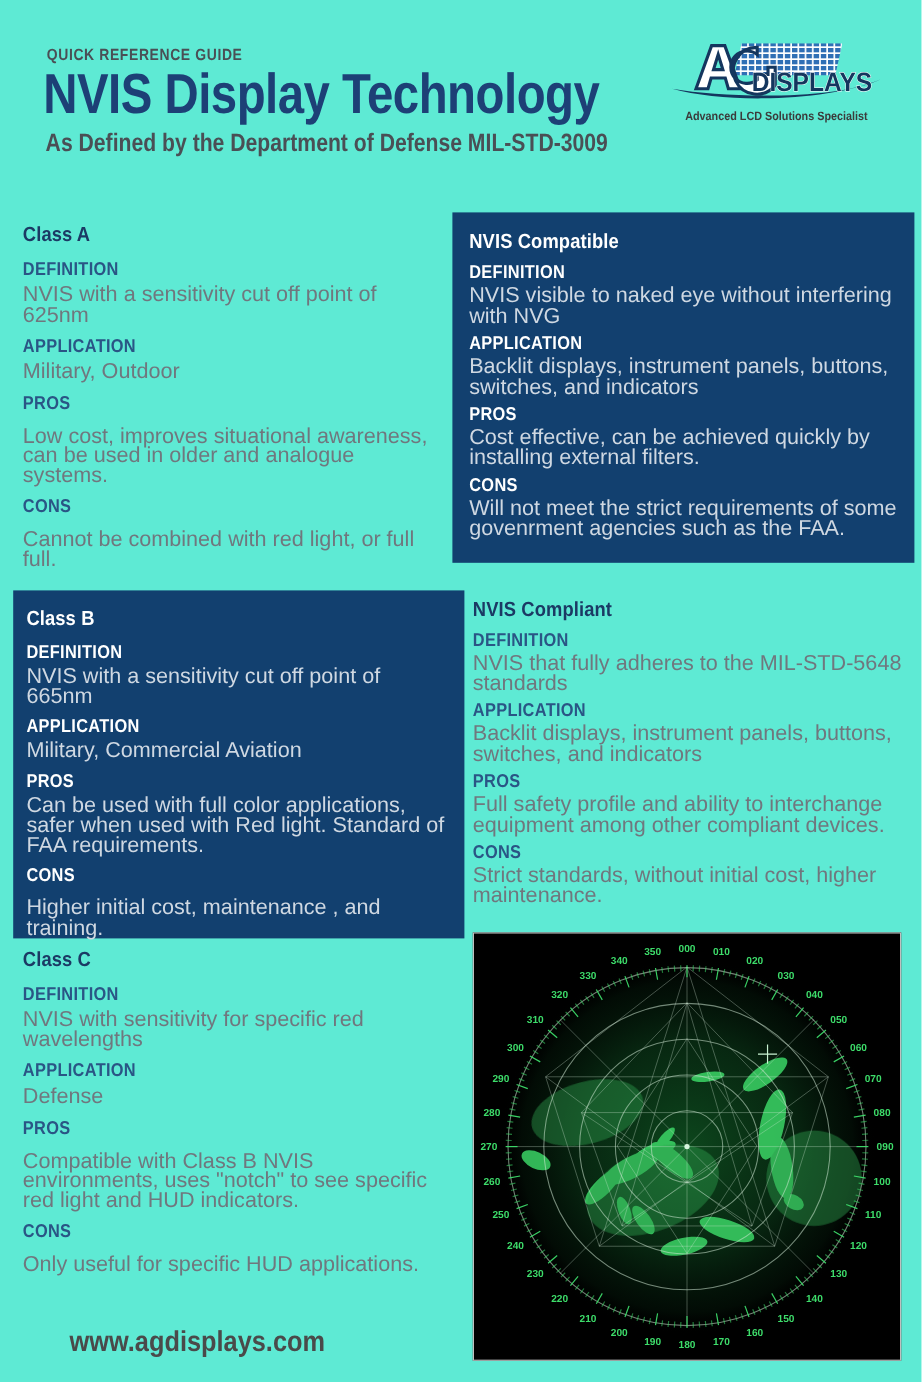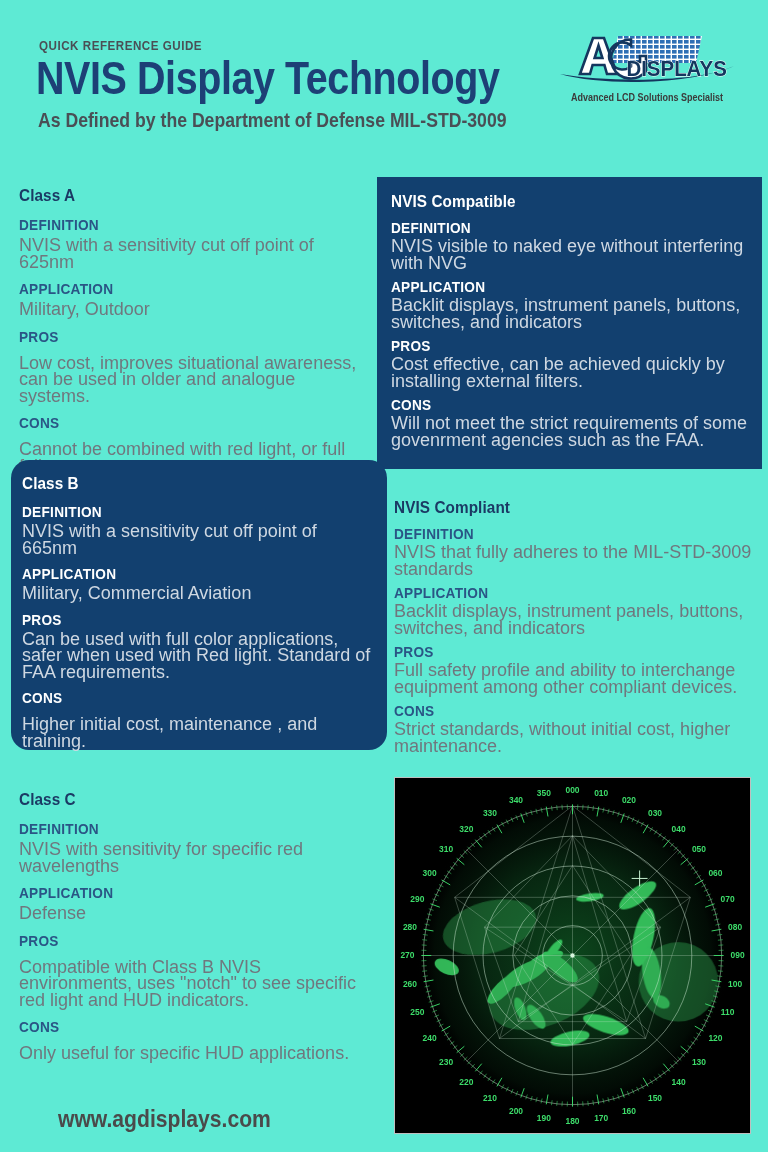--- a/index.html
+++ b/index.html
@@ -237,21 +237,21 @@
         <div class="field-label">PROS</div>
         <div class="field-value">Cost effective, can be achieved quickly by installing external filters.</div>
       </div>
       <div class="row row-cons">
         <div class="field-label">CONS</div>
         <div class="field-value">Will not meet the strict requirements of some govenrment agencies such as the FAA.</div>
       </div>
     </div>
   </div>
 
-  <div class="panel dark" style="left:11px; top:460px; width:376px; height:290px;border-radius:18px;">
+  <div class="panel dark" style="left:11px; top:492px; width:376px; height:290px;">
     <div class="rows medium" style="left:11px; right:16px; top:14px;">
       <div class="panel-title">Class B</div>
       <div class="row row-definition">
         <div class="field-label">DEFINITION</div>
         <div class="field-value">NVIS with a sensitivity cut off point of 665nm</div>
       </div>
       <div class="row row-application">
         <div class="field-label">APPLICATION</div>
         <div class="field-value">Military, Commercial Aviation</div>
       </div>
@@ -264,21 +264,21 @@
         <div class="field-value">Higher initial cost, maintenance , and training.</div>
       </div>
     </div>
   </div>
 
   <div class="panel light" style="left:390px; top:490px; width:378px; height:282px;">
     <div class="rows tight" style="left:4px; right:0px; top:8px;">
       <div class="panel-title">NVIS Compliant</div>
       <div class="row row-definition">
         <div class="field-label">DEFINITION</div>
-        <div class="field-value">NVIS that fully adheres to the MIL-STD-3009 standards</div>
+        <div class="field-value">NVIS that fully adheres to the MIL-STD-5648 standards</div>
       </div>
       <div class="row row-application">
         <div class="field-label">APPLICATION</div>
         <div class="field-value">Backlit displays, instrument panels, buttons, switches, and indicators</div>
       </div>
       <div class="row row-pros">
         <div class="field-label">PROS</div>
         <div class="field-value">Full safety profile and ability to interchange equipment among other compliant devices.</div>
       </div>
       <div class="row row-cons">

